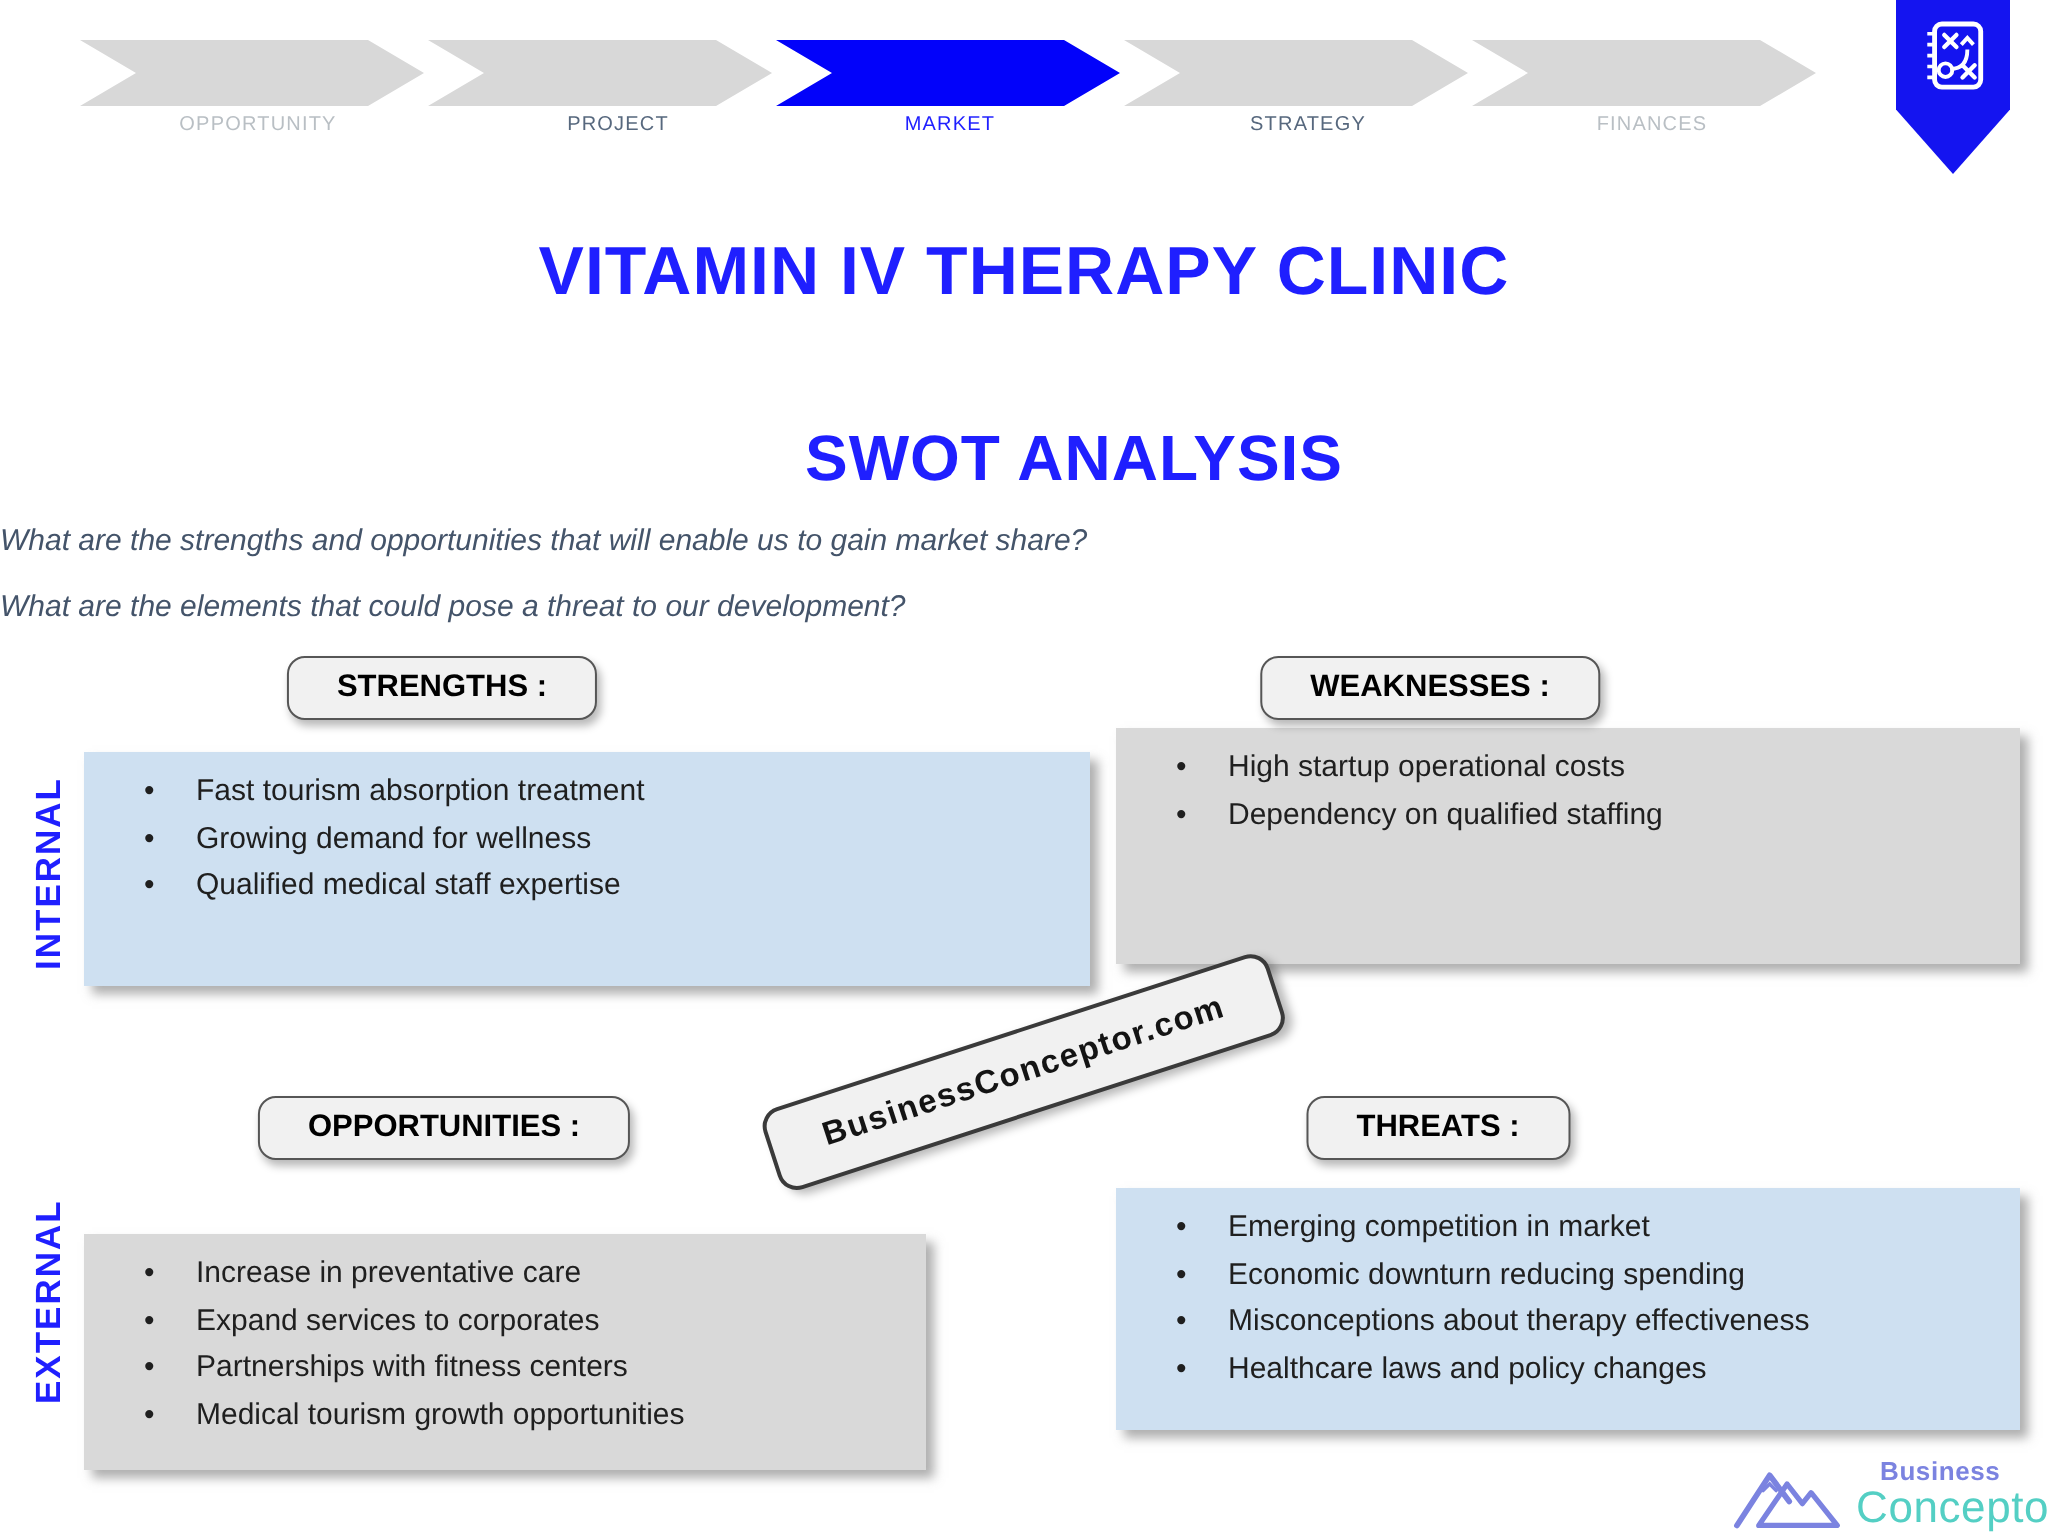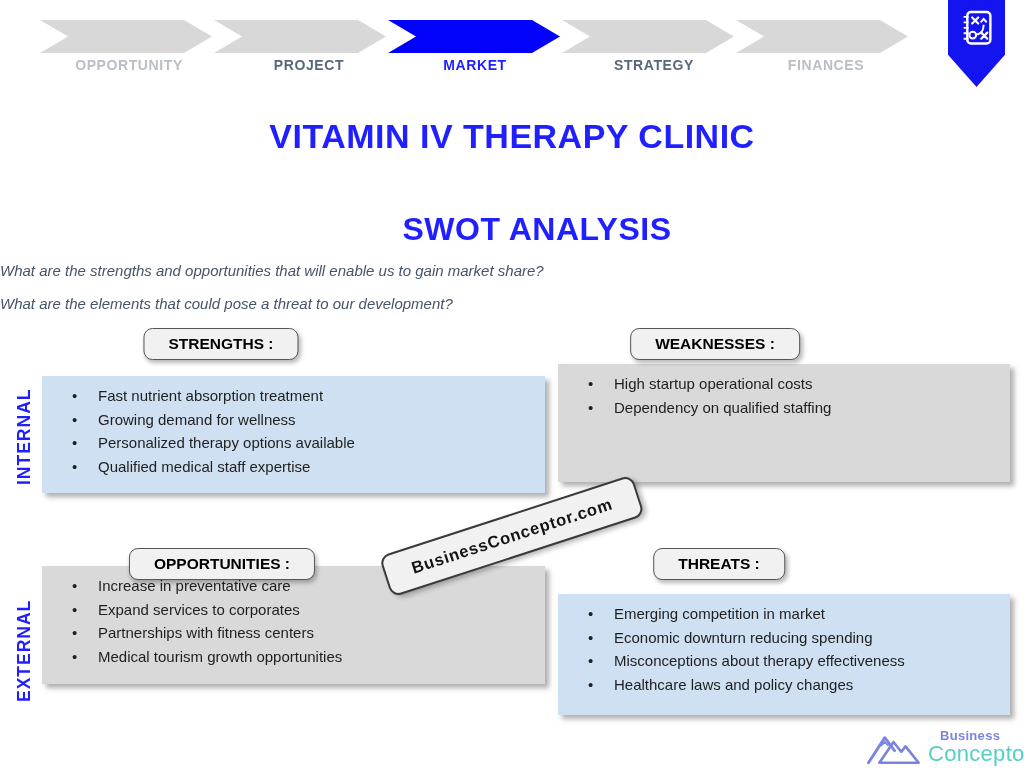--- a/index.html
+++ b/index.html
@@ -8,21 +8,21 @@
     font-family:"Liberation Sans", sans-serif;overflow:hidden;
   }
   
   .chevron{
     position:absolute;top:20px;height:33px;width:172px;background:#d8d8d8;
     clip-path:polygon(0 0,144px 0,100% 50%,144px 100%,0 100%,28px 50%);
   }
   .chevron.active{background:#0202fa;}
   .nav-label{
     position:absolute;top:57px;transform:translateX(-50%);
-    font-size:14px;font-weight:bold;letter-spacing:.6px;white-space:nowrap;
+    font-size:10px;font-weight:normal;letter-spacing:.6px;white-space:nowrap;
   }
   .lbl-muted{color:#b9bfc4;}
   .lbl-slate{color:#57687e;padding-left:12px;}
   .lbl-active{color:#1f1fff;}
   
   .badge{
     position:absolute;left:948px;top:0;width:57px;height:87px;background:#1414f0;
     clip-path:polygon(0 0,100% 0,100% 63%,50% 100%,0 63%);
     display:flex;justify-content:center;align-items:flex-start;padding-top:9px;
     box-sizing:border-box;z-index:4;
@@ -125,35 +125,34 @@
 <div class="axis axis-internal">INTERNAL</div>
 <div class="axis axis-external">EXTERNAL</div>
 
 <div class="qhead" style="left:221px;top:328px">STRENGTHS :</div>
 <div class="qhead" style="left:715px;top:328px">WEAKNESSES :</div>
 <div class="qhead" style="left:222px;top:548px">OPPORTUNITIES :</div>
 <div class="qhead" style="left:719px;top:548px">THREATS :</div>
 
 <div class="panel panel-blue" style="left:42px;top:376px;width:503px;height:117px">
   <ul>
-    <li>Fast nutrient absorption treatment</li>
+    <li>Fast tourism absorption treatment</li>
     <li>Growing demand for wellness</li>
-    <li>Personalized therapy options available</li>
     <li>Qualified medical staff expertise</li>
   </ul>
 </div>
 
 <div class="panel panel-gray" style="left:558px;top:364px;width:452px;height:118px">
   <ul>
     <li>High startup operational costs</li>
     <li>Dependency on qualified staffing</li>
   </ul>
 </div>
 
-<div class="panel panel-gray" style="left:42px;top:566px;width:503px;height:118px">
+<div class="panel panel-gray" style="left:42px;top:617px;width:421px;height:118px">
   <ul>
     <li>Increase in preventative care</li>
     <li>Expand services to corporates</li>
     <li>Partnerships with fitness centers</li>
     <li>Medical tourism growth opportunities</li>
   </ul>
 </div>
 
 <div class="panel panel-blue" style="left:558px;top:594px;width:452px;height:121px">
   <ul>

